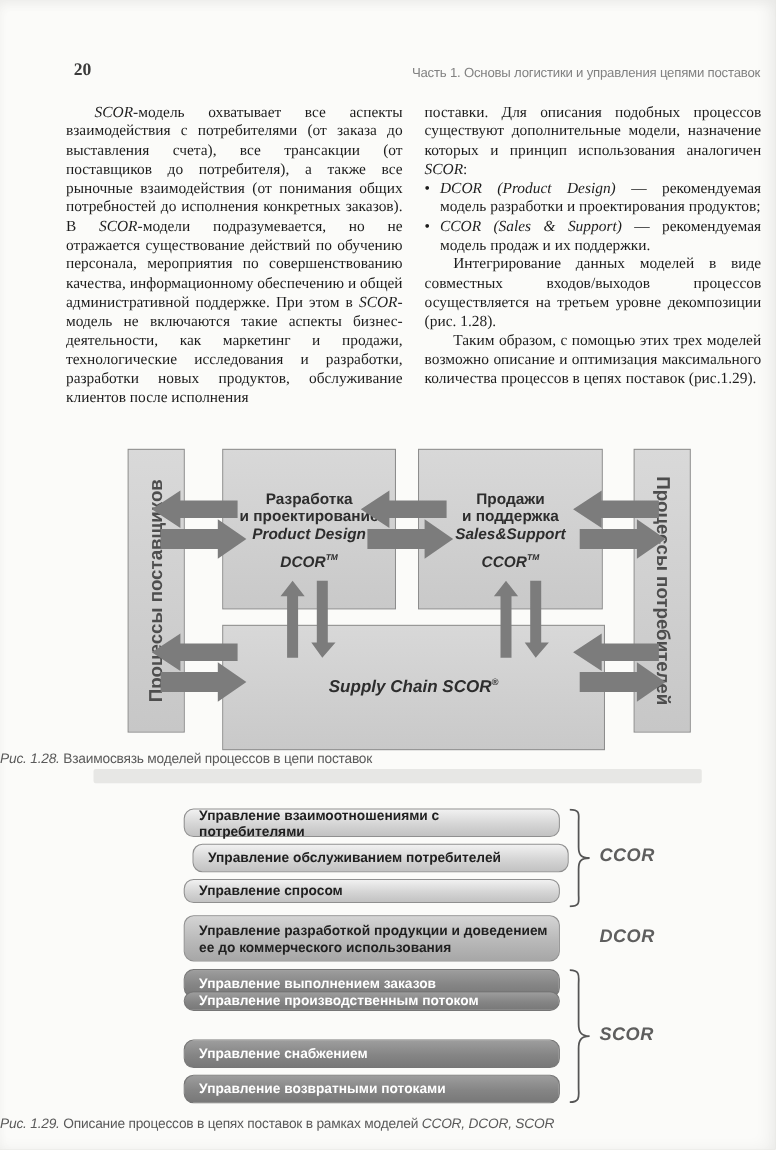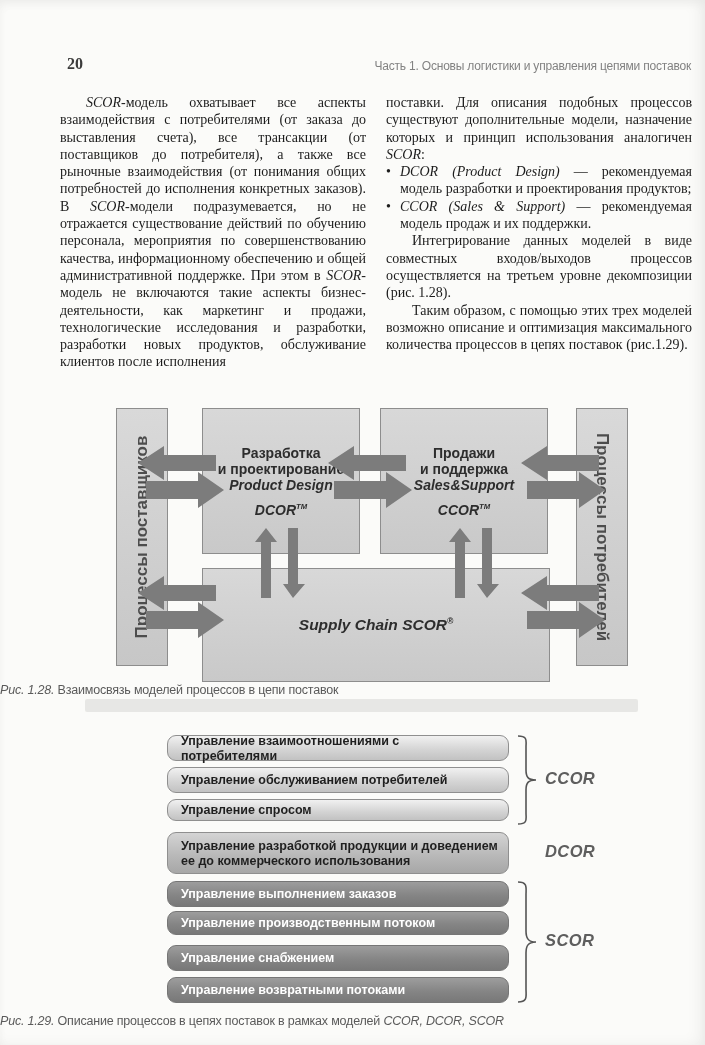--- a/index.html
+++ b/index.html
@@ -135,25 +135,25 @@
       </g>
     </svg>
   </div>
 
   <div class="caption" style="top:683px;"><i>Рис. 1.28.</i><span> Взаимосвязь моделей процессов в цепи поставок</span></div>
 
   <div class="showthrough"></div>
 
   <div class="fig2">
     <div class="prow tone-light" style="top:0;height:26px;">Управление взаимоотношениями с потребителями</div>
-    <div class="prow tone-light" style="top:32px;height:26px;">Управление обслуживанием потребителей</div>
+    <div class="prow tone-light" style="top:32px;height:26px;margin-left:8px;">Управление обслуживанием потребителей</div>
     <div class="prow tone-light" style="top:64px;height:22px;">Управление спросом</div>
     <div class="prow tone-mid" style="top:97px;height:42px;">Управление разработкой продукции и доведением ее до коммерческого использования</div>
     <div class="prow tone-dark" style="top:146px;height:26px;">Управление выполнением заказов</div>
-    <div class="prow tone-dark" style="top:176px;height:24px;">Управление производственным потоком</div>
+    <div class="prow tone-dark" style="top:166px;height:18px;">Управление производственным потоком</div>
     <div class="prow tone-dark" style="top:210px;height:26px;">Управление снабжением</div>
     <div class="prow tone-dark" style="top:242px;height:26px;">Управление возвратными потоками</div>
 
     <svg class="brace" style="top:0;" width="24" height="90" viewBox="0 0 24 90">
       <path d="M3,1 C13,1 11,6 11,12 L11,35 C11,42 13,45 21,45 C13,45 11,48 11,55 L11,78 C11,84 13,89 3,89" fill="none" stroke="#555" stroke-width="1.6"></path>
     </svg>
     <div class="grp-label" style="top:34px;">CCOR</div>
 
     <div class="grp-label" style="top:107px;">DCOR</div>
 

